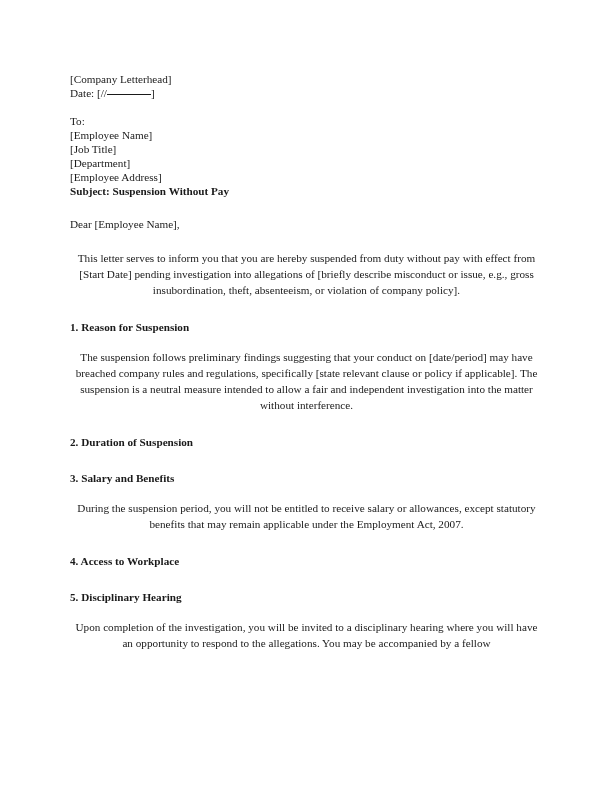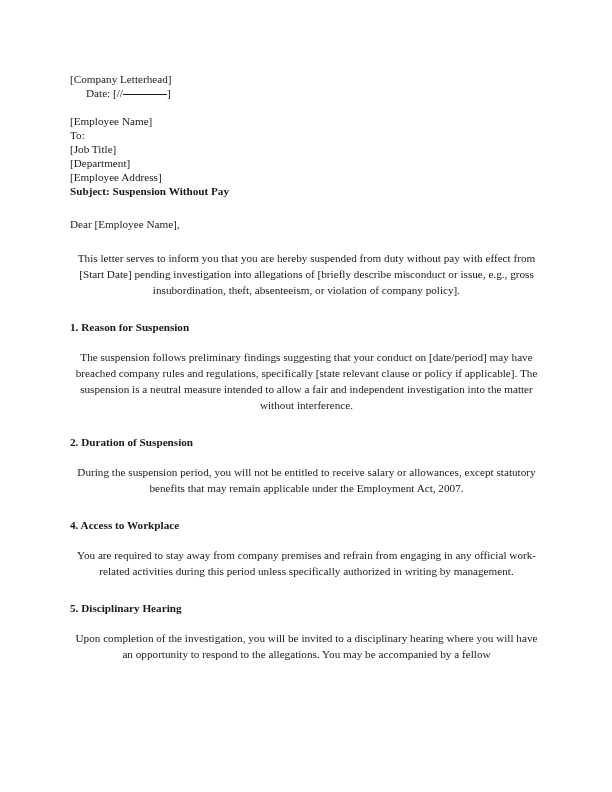--- a/index.html
+++ b/index.html
@@ -27,21 +27,20 @@
   }
   .letterhead-block {
     font-size: 11.2px;
     line-height: 14px;
   }
   .letterhead-line {
     white-space: pre;
   }
   .date-line {
     white-space: pre;
-    margin-left: 16px;
   }
   .date-fill {
     display: inline-block;
     width: 44px;
     border-bottom: 1px solid #1a1a1a;
     vertical-align: baseline;
     position: relative;
     top: -2px;
   }
   .spacer-sm { height: 14px; }
@@ -85,40 +84,40 @@
   <div class="doc-body">
 
     <div class="letterhead-block">
       <div class="letterhead-line">[Company Letterhead]</div>
       <div class="date-line"><span>Date: [//</span><span class="date-fill"></span><span>]</span></div>
     </div>
 
     <div class="spacer-sm"></div>
 
     <div class="recipient-block">
+      <div class="recipient-line">To:</div>
       <div class="recipient-line">[Employee Name]</div>
-      <div class="recipient-line">To:</div>
       <div class="recipient-line">[Job Title]</div>
       <div class="recipient-line">[Department]</div>
       <div class="recipient-line">[Employee Address]</div>
     </div>
 
     <div class="subject">Subject: Suspension Without Pay</div>
 
     <div class="salutation">Dear [Employee Name],</div>
 
     <p class="para">This letter serves to inform you that you are hereby suspended from duty without pay with effect from [Start Date] pending investigation into allegations of [briefly describe misconduct or issue, e.g., gross insubordination, theft, absenteeism, or violation of company policy].</p>
 
     <h2 class="section-heading">1. Reason for Suspension</h2>
     <p class="para">The suspension follows preliminary findings suggesting that your conduct on [date/period] may have breached company rules and regulations, specifically [state relevant clause or policy if applicable]. The suspension is a neutral measure intended to allow a fair and independent investigation into the matter without interference.</p>
 
     <h2 class="section-heading">2. Duration of Suspension</h2>
 
+    <h2 class="section-heading">3. Salary and Benefits</h2>
     <p class="para">During the suspension period, you will not be entitled to receive salary or allowances, except statutory benefits that may remain applicable under the Employment Act, 2007.</p>
 
     <h2 class="section-heading">4. Access to Workplace</h2>
-    <p class="para">You are required to stay away from company premises and refrain from engaging in any official work-related activities during this period unless specifically authorized in writing by management.</p>
 
     <h2 class="section-heading">5. Disciplinary Hearing</h2>
     <p class="para">Upon completion of the investigation, you will be invited to a disciplinary hearing where you will have an opportunity to respond to the allegations. You may be accompanied by a fellow</p>
 
   </div>
 </div>
 
 </body></html>

